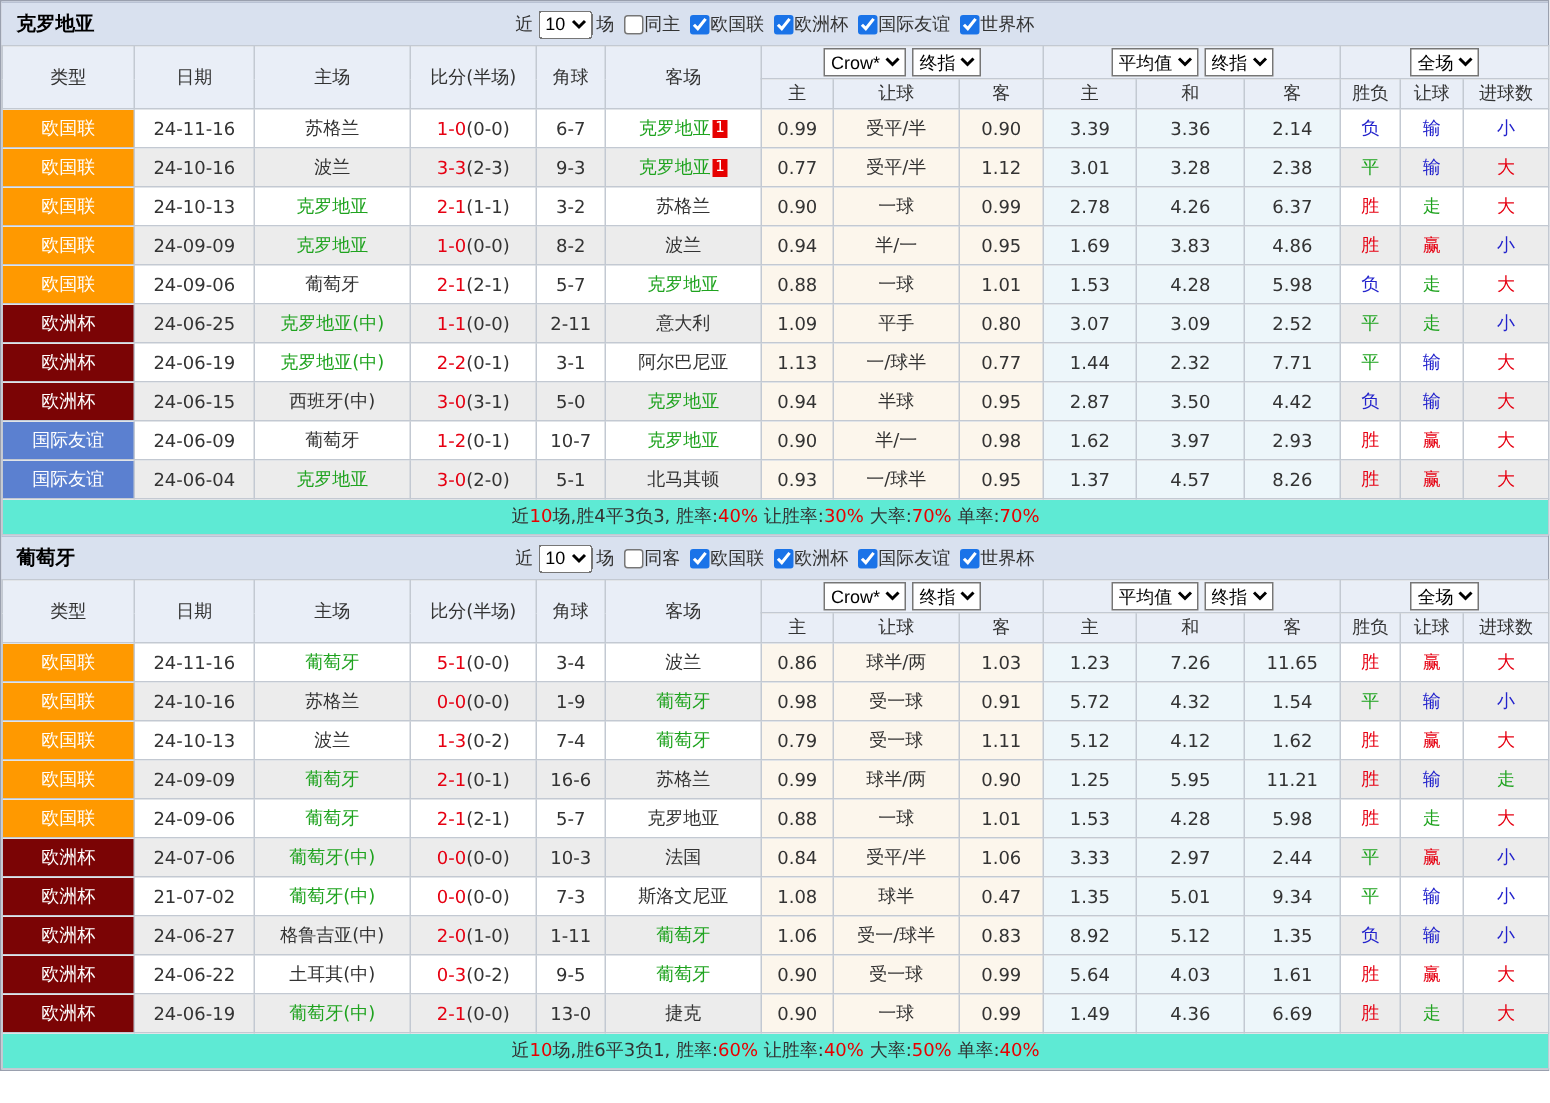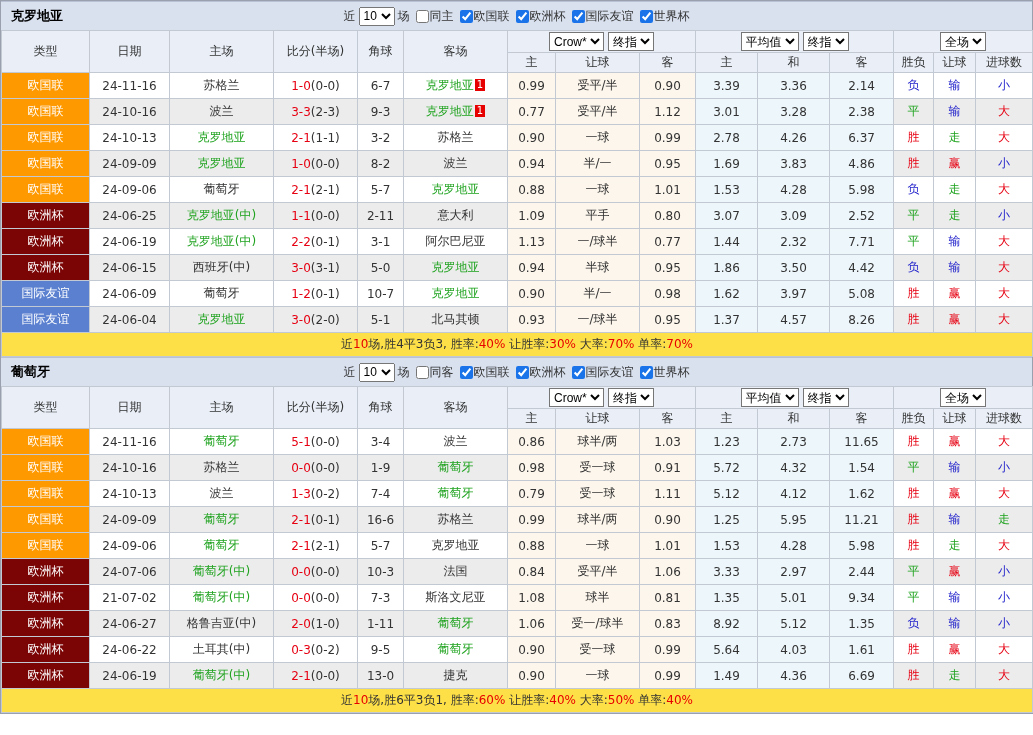--- a/index.html
+++ b/index.html
@@ -29,21 +29,21 @@
   tbody tr:nth-child(even) td{background:#ececec;}
   tbody td.c-odds{background:#fcf6ec;}
   tbody tr:nth-child(even) td.c-odds{background:#fcf6ec;}
   tbody td.c-avg{background:#edf6fa;}
   tbody tr:nth-child(even) td.c-avg{background:#edf6fa;}
   td.league{color:#fff;}
   .ft{color:#e60012;}
   .ht{color:#333;}
   .tname.focus{color:#1fa31f;}
   .rcard{display:inline-block;background:#e60000;color:#fff;font-size:10px;line-height:12px;padding:0 2px;margin-left:1px;vertical-align:1px;}
-  tfoot td{height:23px;background:#fde047;color:#333;margin-left:10px;}
+  tfoot td{height:23px;background:#5eead4;color:#333;margin-left:10px;}
   tfoot .hl{color:#e80000;}
 </style>
 </head>
 <body>
 
 <div class="page">
 
 
   <div class="section">
     <div class="filterbar">
@@ -235,40 +235,40 @@
           <tr>
             <td class="league" style="background:#7b0405">欧洲杯</td>
             <td>24-06-15</td>
             <td><span class="tname">西班牙(中)</span></td>
             <td><span class="ft">3-0</span><span class="ht">(3-1)</span></td>
             <td>5-0</td>
             <td><span class="tname focus">克罗地亚</span></td>
             <td class="c-odds">0.94</td>
             <td class="c-odds">半球</td>
             <td class="c-odds">0.95</td>
-            <td class="c-avg">1.86</td>
+            <td class="c-avg">2.87</td>
             <td class="c-avg">3.50</td>
             <td class="c-avg">4.42</td>
             <td style="color:#2323cc">负</td>
             <td style="color:#2323cc">输</td>
             <td style="color:#e60012">大</td>
           </tr>
           <tr>
             <td class="league" style="background:#5b80d0">国际友谊</td>
             <td>24-06-09</td>
             <td><span class="tname">葡萄牙</span></td>
             <td><span class="ft">1-2</span><span class="ht">(0-1)</span></td>
             <td>10-7</td>
             <td><span class="tname focus">克罗地亚</span></td>
             <td class="c-odds">0.90</td>
             <td class="c-odds">半/一</td>
             <td class="c-odds">0.98</td>
             <td class="c-avg">1.62</td>
             <td class="c-avg">3.97</td>
-            <td class="c-avg">5.08</td>
+            <td class="c-avg">2.93</td>
             <td style="color:#e60012">胜</td>
             <td style="color:#e60012">赢</td>
             <td style="color:#e60012">大</td>
           </tr>
           <tr>
             <td class="league" style="background:#5b80d0">国际友谊</td>
             <td>24-06-04</td>
             <td><span class="tname focus">克罗地亚</span></td>
             <td><span class="ft">3-0</span><span class="ht">(2-0)</span></td>
             <td>5-1</td>
@@ -364,21 +364,21 @@
             <td class="league" style="background:#ff9900">欧国联</td>
             <td>24-11-16</td>
             <td><span class="tname focus">葡萄牙</span></td>
             <td><span class="ft">5-1</span><span class="ht">(0-0)</span></td>
             <td>3-4</td>
             <td><span class="tname">波兰</span></td>
             <td class="c-odds">0.86</td>
             <td class="c-odds">球半/两</td>
             <td class="c-odds">1.03</td>
             <td class="c-avg">1.23</td>
-            <td class="c-avg">2.73</td>
+            <td class="c-avg">7.26</td>
             <td class="c-avg">11.65</td>
             <td style="color:#e60012">胜</td>
             <td style="color:#e60012">赢</td>
             <td style="color:#e60012">大</td>
           </tr>
           <tr>
             <td class="league" style="background:#ff9900">欧国联</td>
             <td>24-10-16</td>
             <td><span class="tname">苏格兰</span></td>
             <td><span class="ft">0-0</span><span class="ht">(0-0)</span></td>
@@ -464,21 +464,21 @@
           </tr>
           <tr>
             <td class="league" style="background:#7b0405">欧洲杯</td>
             <td>21-07-02</td>
             <td><span class="tname focus">葡萄牙(中)</span></td>
             <td><span class="ft">0-0</span><span class="ht">(0-0)</span></td>
             <td>7-3</td>
             <td><span class="tname">斯洛文尼亚</span></td>
             <td class="c-odds">1.08</td>
             <td class="c-odds">球半</td>
-            <td class="c-odds">0.81</td>
+            <td class="c-odds">0.47</td>
             <td class="c-avg">1.35</td>
             <td class="c-avg">5.01</td>
             <td class="c-avg">9.34</td>
             <td style="color:#1fa31f">平</td>
             <td style="color:#2323cc">输</td>
             <td style="color:#2323cc">小</td>
           </tr>
           <tr>
             <td class="league" style="background:#7b0405">欧洲杯</td>
             <td>24-06-27</td>

